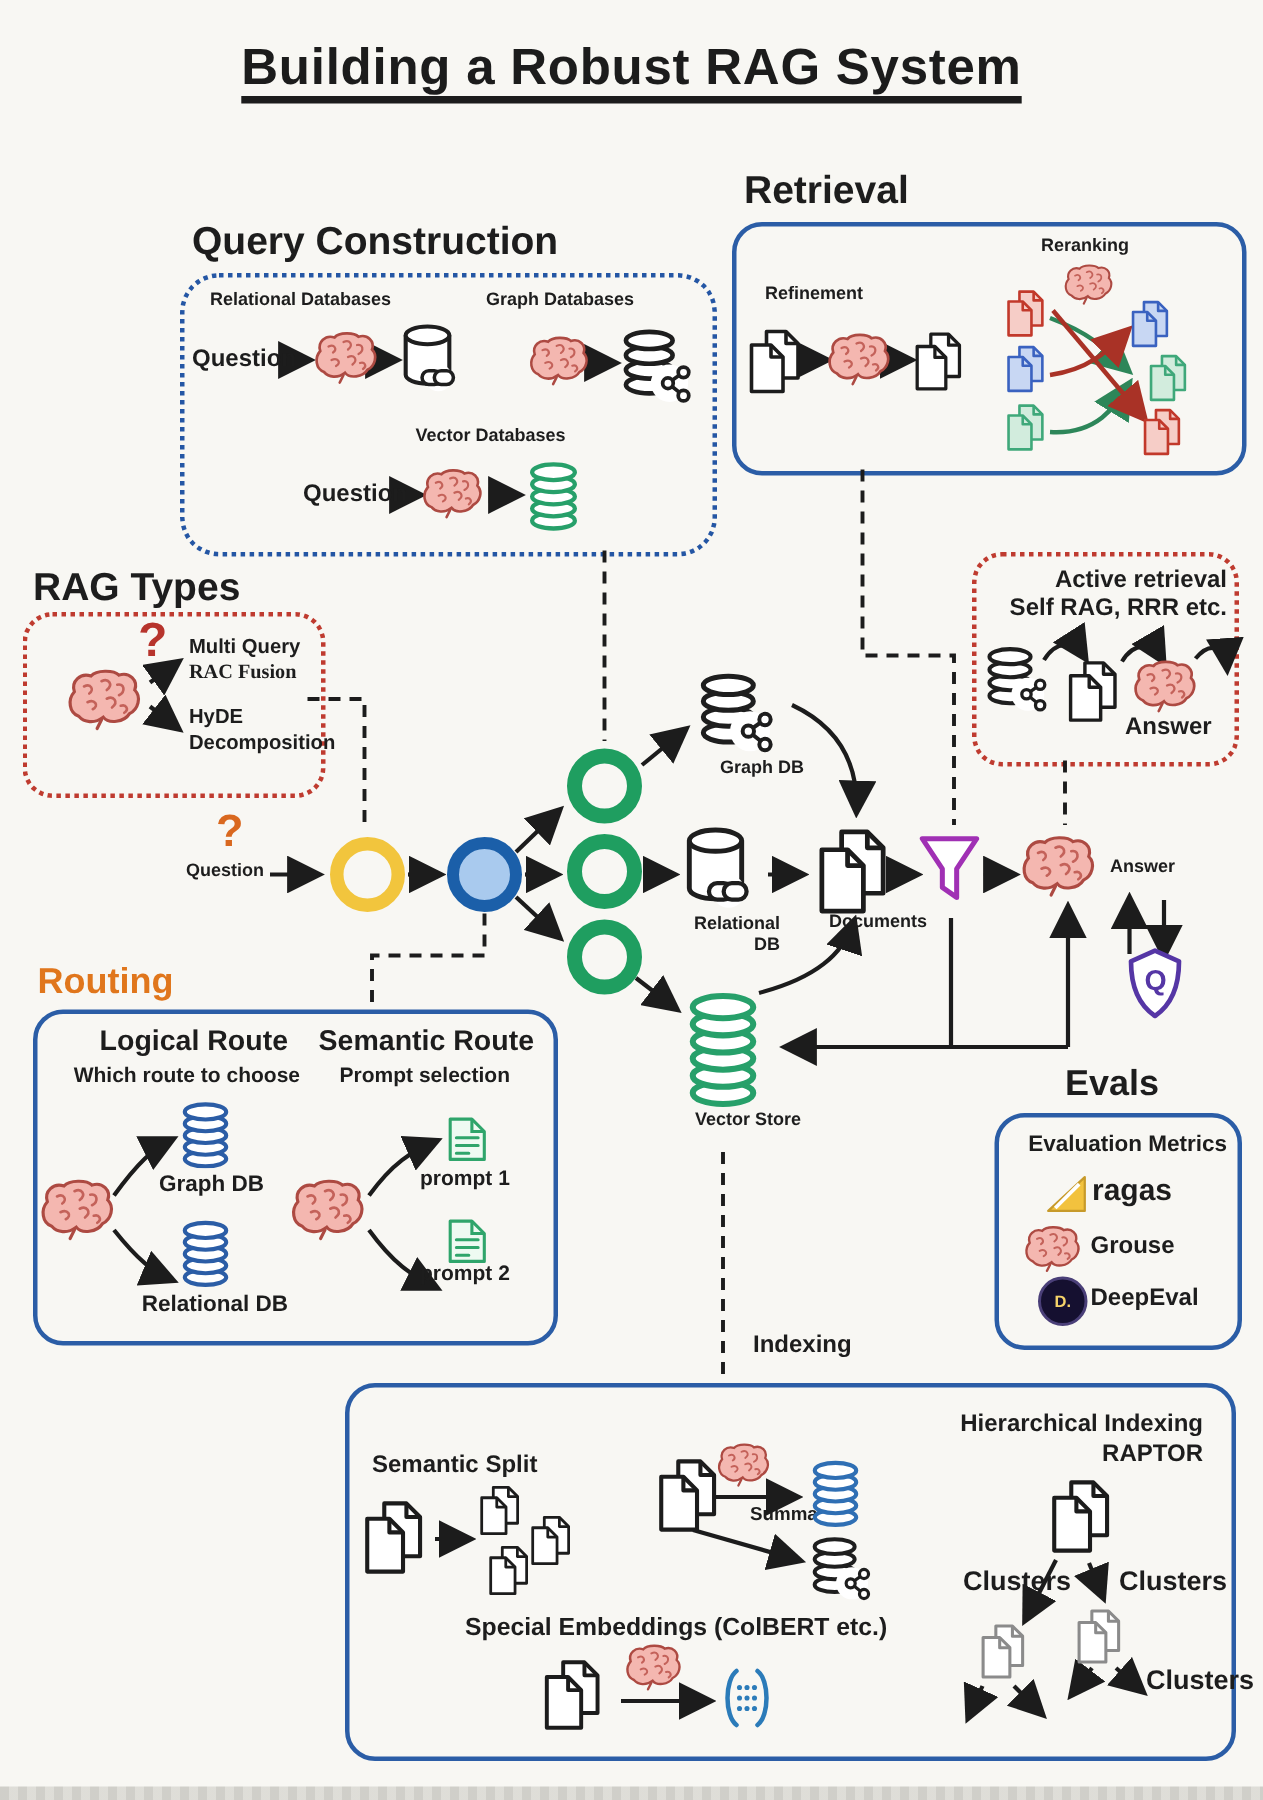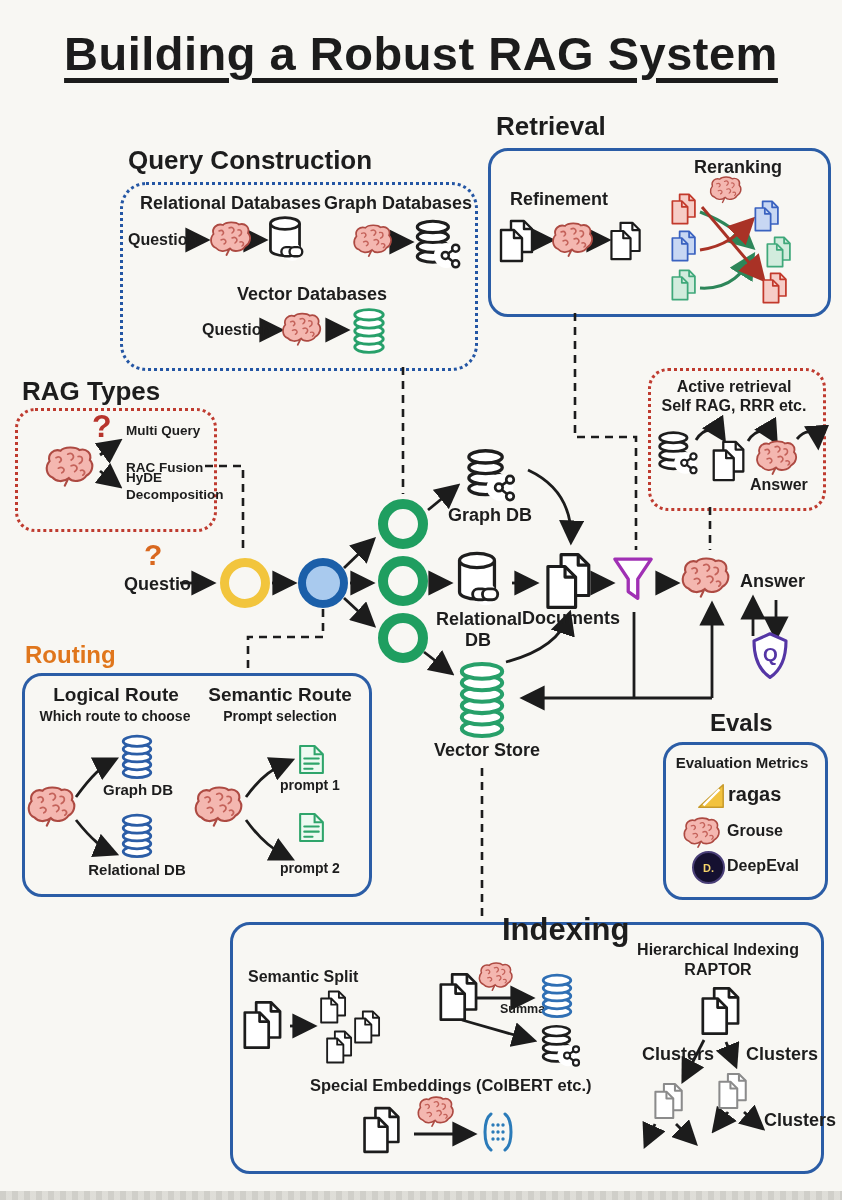--- a/index.html
+++ b/index.html
@@ -1,30 +1,30 @@
 <!DOCTYPE html>
 <html><head>
 <meta charset="utf-8">
 <style>
   html,body{margin:0;padding:0;background:#e8e8e6;}
   .canvas{position:relative;width:842px;height:1200px;background:#f8f7f3;
     font-family:"Liberation Sans",sans-serif;color:#1c1c1c;overflow:hidden;margin:0 auto;}
   .lbl{position:absolute;font-weight:700;color:#1d1d1d;line-height:1.15;white-space:nowrap;}
-  .ctr{text-align:center;}
+  .ctr{text-align:right;}
   .box{position:absolute;border-radius:20px;background:transparent;}
   .b-solid{border:3.5px solid #2b5da6;}
   .b-dotb{border:3px dotted #2456a4;border-radius:26px;}
   .b-dotr{border:3px dotted #bf3b2f;}
   .ring{position:absolute;border-radius:50%;background:transparent;}
   .wires{position:absolute;left:0;top:0;pointer-events:none;}
   .ic{position:absolute;}
-  .title{position:absolute;width:100%;text-align:center;top:26px;font-size:47px;font-weight:800;
+  .title{position:absolute;width:100%;text-align:center;top:26px;font-size:34px;font-weight:800;
     letter-spacing:.5px;text-decoration:underline;text-decoration-thickness:5px;text-underline-offset:8px;}
   .fs12{font-size:18px}.fs13{font-size:13.5px}.fs14{font-size:14px}.fs15{font-size:15px}
-  .fs16{font-size:16px}.fs17{font-size:18px}.fs19{font-size:19px}.fs20{font-size:20px}
+  .fs16{font-size:16px}.fs17{font-size:12px}.fs19{font-size:19px}.fs20{font-size:20px}
   .fs24{font-size:24px}.fs26{font-size:26px}
   .qmark{position:absolute;font-weight:800;}
   .deepeval-badge{position:absolute;width:29px;height:29px;border-radius:50%;background:#151030;
     border:2.5px solid #4a3f78;display:flex;align-items:center;justify-content:center;
     color:#f5d36a;font-weight:800;font-size:11px;}
   .shield-letter{position:absolute;color:#5536a5;font-weight:800;font-size:19px;}
   .strip{position:absolute;left:0;top:1191px;width:842px;height:9px;
     background:repeating-linear-gradient(90deg,#c6c5bf 0 6px,#d8d7d1 6px 12px);opacity:.8;}
 </style>
 </head>
@@ -269,21 +269,21 @@
   <svg class="ic" style="left:760px;top:272px;width:30px;height:32px;color:#c2392b;--fill:#f6cdc7;">
       <use href="#docs"></use>
     </svg>
 
   <div class="lbl fs26" style="left:22px;top:377px;text-align:center;">RAG Types</div>
   <div class="qmark" style="left:92px;top:408px;font-size:32px;color:#b7342c;">?</div>
   <svg class="ic" style="left:42px;top:446px;width:56px;height:42px;">
       <use href="#brain"></use>
     </svg>
   <div class="lbl fs13" style="left:126px;top:423px;">Multi Query</div>
-  <div class="lbl fs13" style="left:126px;top:460px;">RAC Fusion</div>
+  <div class="lbl fs13" style="left:126px;top:440px;font-family:Liberation Serif, serif;">RAC Fusion</div>
   <div class="lbl fs13" style="left:126px;top:470px;">HyDE</div>
   <div class="lbl fs13" style="left:126px;top:487px;">Decomposition</div>
 
   <div class="lbl fs16 ctr" style="left:650px;top:378px;width:168px;">Active retrieval</div>
   <div class="lbl fs16 ctr" style="left:650px;top:397px;width:168px;">Self RAG, RRR etc.</div>
   <svg class="ic" style="left:656px;top:426px;width:42px;height:50px;color:#1e1e1e;">
       <use href="#db-graph"></use>
     </svg>
   <svg class="ic" style="left:709px;top:440px;width:40px;height:42px;color:#1c1c1c;">
       <use href="#docs"></use>
@@ -350,38 +350,38 @@
   <svg class="ic" style="left:192px;top:786px;width:54px;height:42px;">
       <use href="#brain"></use>
     </svg>
   <svg class="ic" style="left:298px;top:744px;width:27px;height:31px;color:#2fa56b;">
       <use href="#doc-lines"></use>
     </svg>
   <div class="lbl fs14" style="left:280px;top:777px;">prompt 1</div>
   <svg class="ic" style="left:298px;top:812px;width:27px;height:31px;color:#2fa56b;">
       <use href="#doc-lines"></use>
     </svg>
-  <div class="lbl fs14" style="left:280px;top:860px;">prompt 2</div>
+  <div class="lbl fs14" style="left:280px;top:840px;">prompt 2</div>
 
   <div class="lbl fs24" style="left:710px;top:709px;">Evals</div>
   <div class="lbl fs15 ctr" style="left:666px;top:754px;width:152px;">Evaluation Metrics</div>
   <svg class="ic" style="left:696px;top:781px;width:30px;height:30px;">
       <use href="#ragas"></use>
     </svg>
   <div class="lbl fs20" style="left:728px;top:783px;font-weight:800;">ragas</div>
   <svg class="ic" style="left:682px;top:817px;width:40px;height:32px;">
       <use href="#brain"></use>
     </svg>
   <div class="lbl fs16" style="left:727px;top:822px;">Grouse</div>
   <div class="deepeval-badge" style="left:692px;top:851px;">
     <span>D.</span>
   </div>
   <div class="lbl fs16" style="left:727px;top:857px;">DeepEval</div>
 
-  <div class="lbl" style="left:502px;top:912px;font-size:31px;">Indexing</div>
+  <div class="lbl" style="left:502px;top:888px;font-size:16px;">Indexing</div>
   <div class="lbl fs16" style="left:248px;top:968px;">Semantic Split</div>
   <svg class="ic" style="left:240px;top:1000px;width:46px;height:50px;color:#1c1c1c;">
       <use href="#docs"></use>
     </svg>
   <svg class="ic" style="left:318px;top:990px;width:31px;height:34px;color:#1c1c1c;">
       <use href="#docs"></use>
     </svg>
   <svg class="ic" style="left:352px;top:1010px;width:31px;height:34px;color:#1c1c1c;">
       <use href="#docs"></use>
     </svg>

